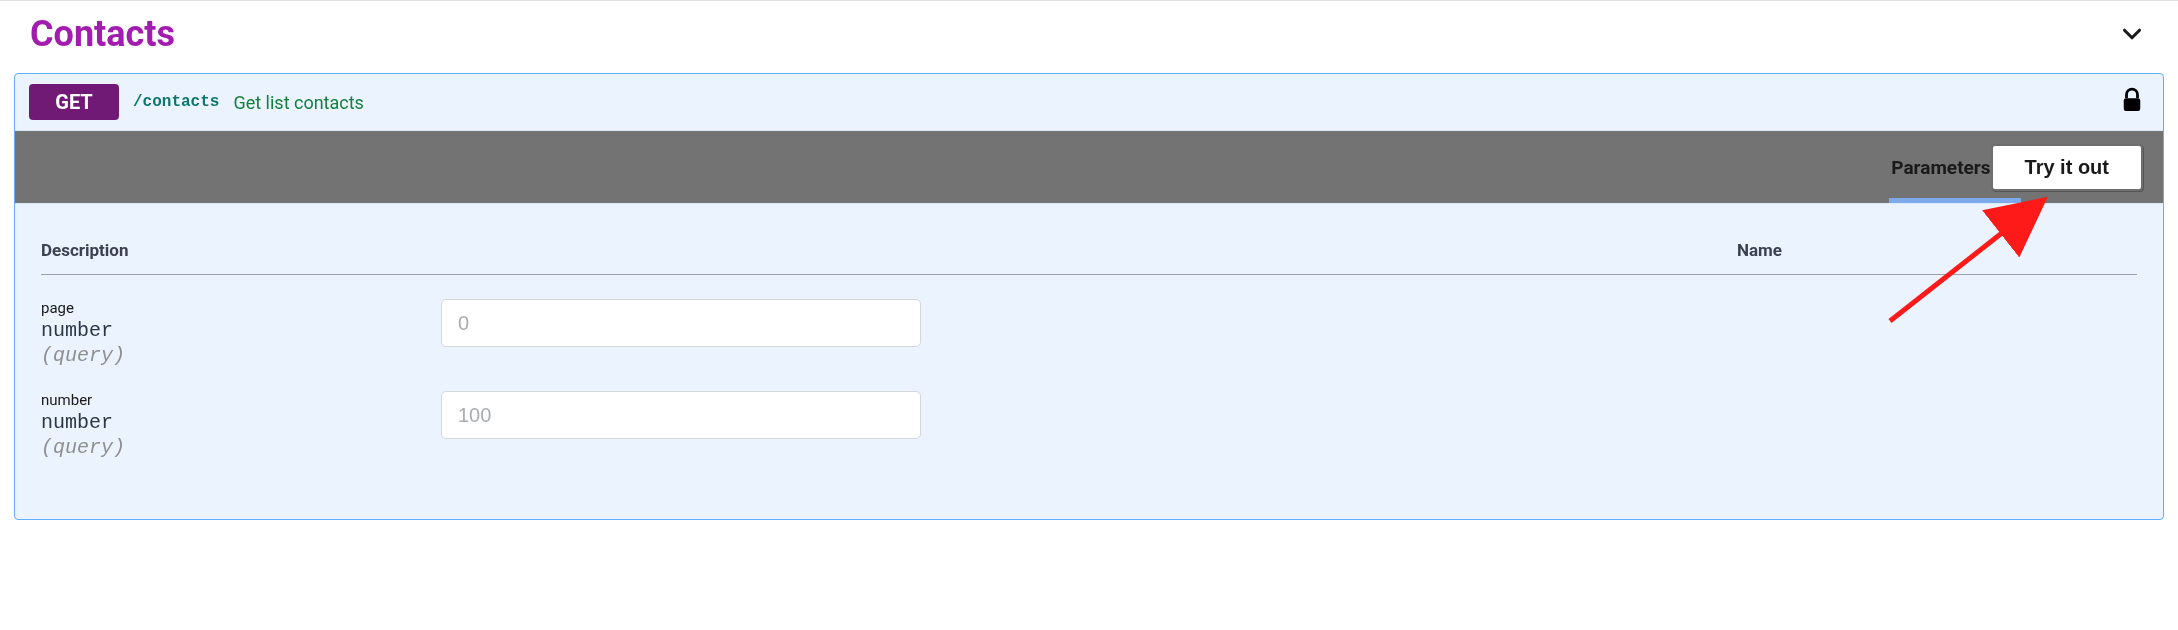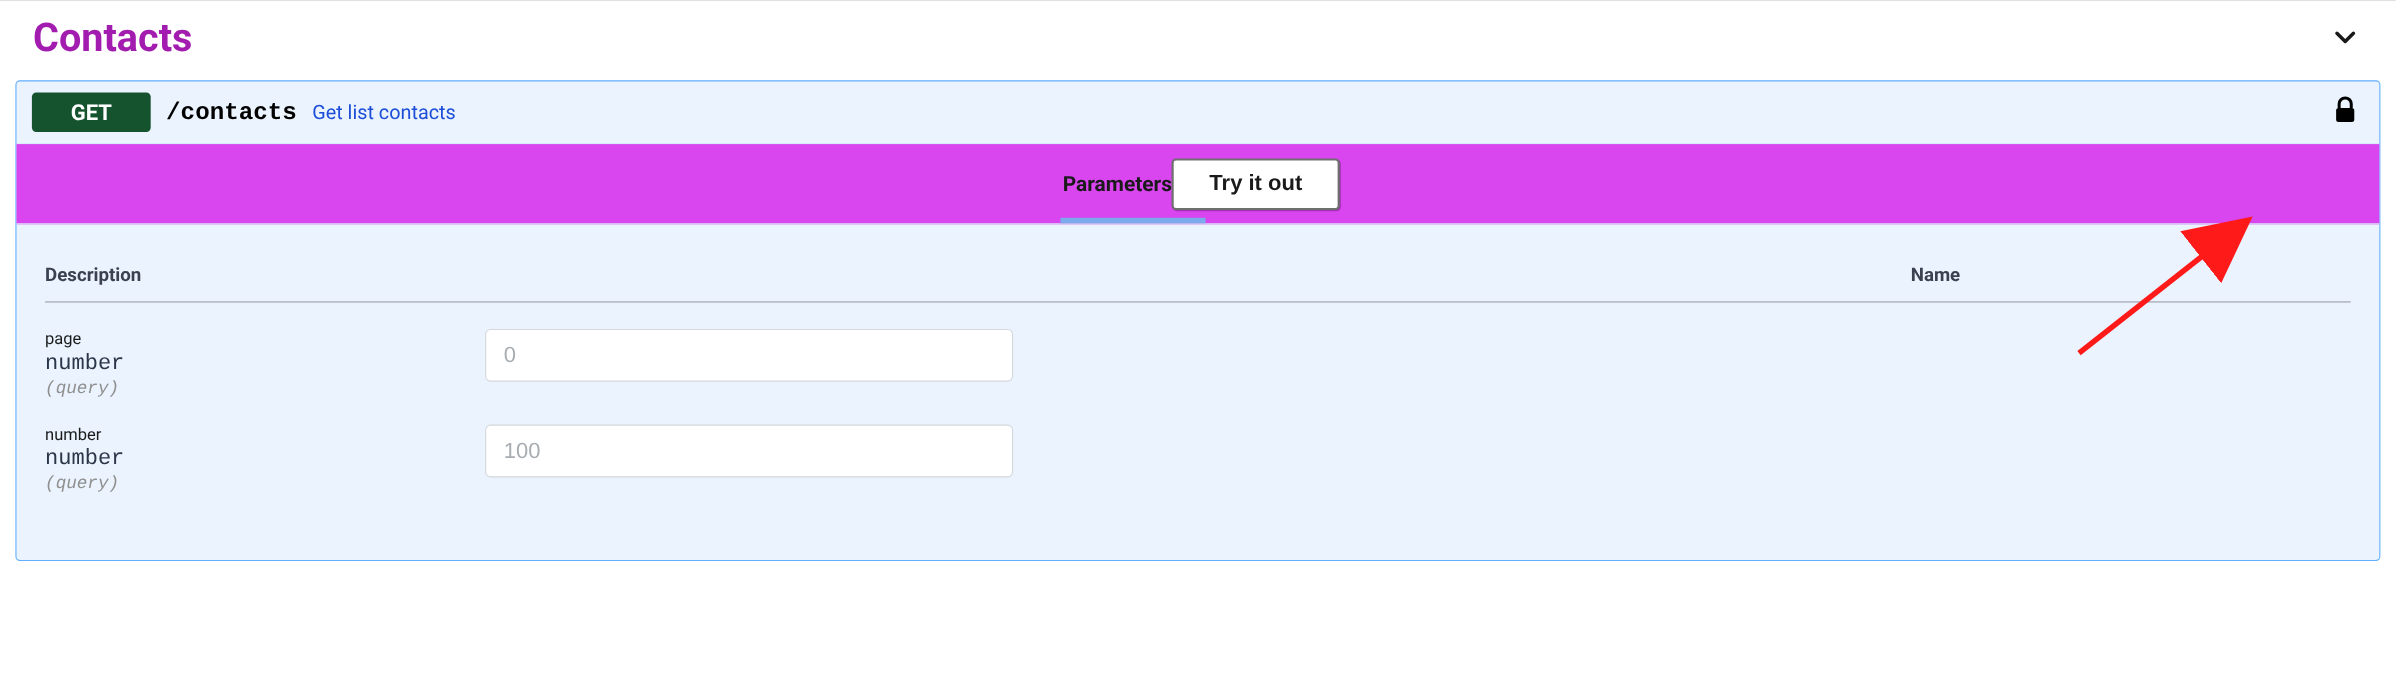--- a/index.html
+++ b/index.html
@@ -49,55 +49,55 @@
     position: relative;
   }
 
   .op-summary {
     display: flex;
     align-items: center;
     padding: 10px 14px;
     position: relative;
   }
   .method-badge {
-    background: #14532d;
+    background: #701a75;
     color: #ffffff;
     font-weight: 700;
     font-size: 20px;
     border-radius: 4px;
     padding: 6px 0;
-    width: 108px;
+    width: 90px;
     text-align: center;
     margin-right: 14px;
   }
   .op-path {
     font-family: "SFMono-Regular", Consolas, "Liberation Mono", Menlo, monospace;
-    font-size: 22px;
-    font-weight: 700;
-    color: #000000;
+    font-size: 16px;
+    font-weight: 700;
+    color: #0f766e;
     margin-right: 14px;
   }
   .op-desc {
     font-size: 18px;
-    color: #1d4ed8;
+    color: #15803d;
   }
   .lock-wrap {
     position: absolute;
     right: 20px;
     top: 50%;
     transform: translateY(-50%);
   }
 
   
   .params-bar {
-    background: #d946ef;
+    background: #737373;
     height: 72px;
     display: flex;
     align-items: center;
-    justify-content: center;
+    justify-content: flex-end;
     padding: 0 20px 0 26px;
     position: relative;
     border-top: 1px solid #d9eafc;
     border-bottom: 1px solid #d9eafc;
   }
   .tab-label-wrap {
     position: relative;
     height: 100%;
     display: flex;
     align-items: center;
@@ -155,21 +155,21 @@
   }
   .param-type {
     font-family: "SFMono-Regular", Consolas, "Liberation Mono", Menlo, monospace;
     font-size: 20px;
     font-weight: 400;
     color: #2b3648;
     margin-bottom: 2px;
   }
   .param-in {
     font-family: "SFMono-Regular", Consolas, "Liberation Mono", Menlo, monospace;
-    font-size: 16px;
+    font-size: 20px;
     font-style: italic;
     color: #8f8f8f;
   }
 
   .param-input {
     width: 480px;
     height: 48px;
     border: 1px solid #d4d7dc;
     border-radius: 5px;
     background: #ffffff;

